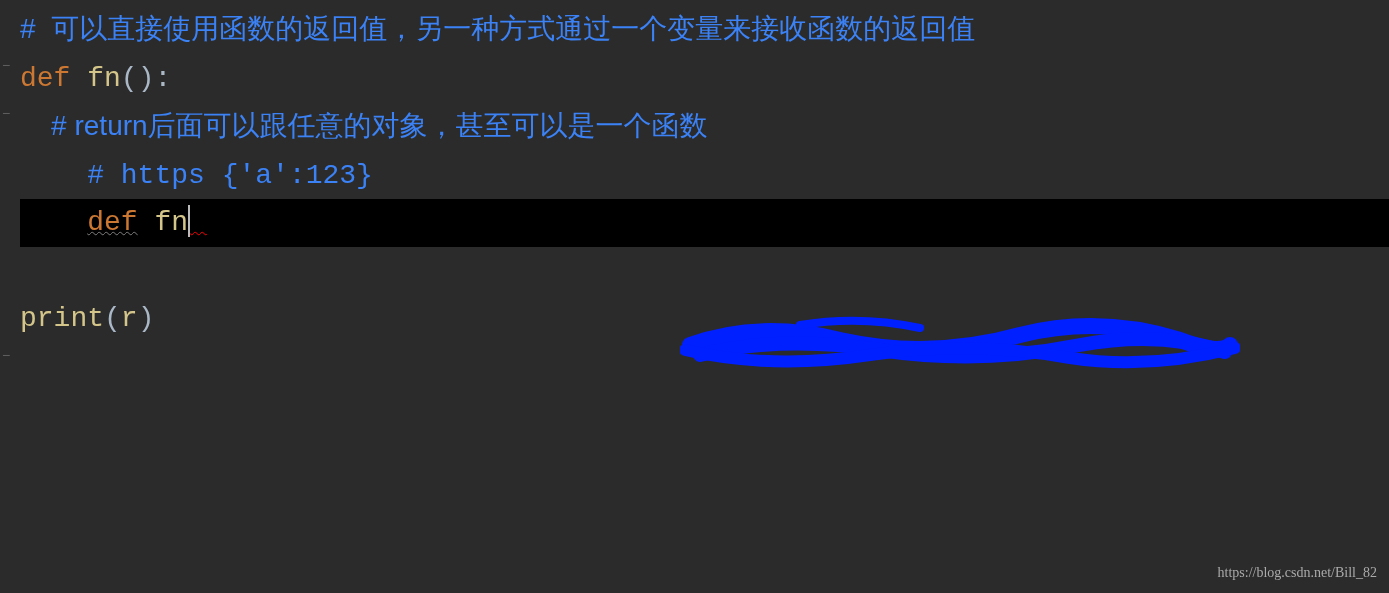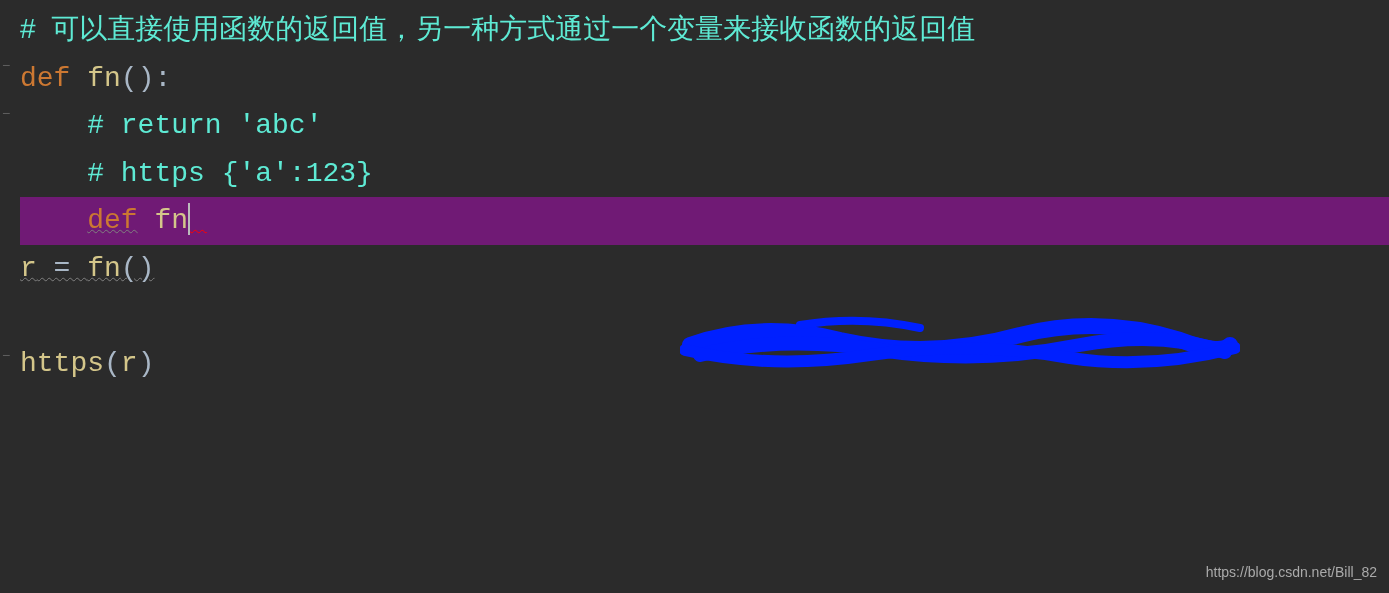--- a/index.html
+++ b/index.html
@@ -18,37 +18,37 @@
       overflow: hidden;
       position: relative;
       padding-left: 20px;
       padding-top: 5px;
     }
     .code-line {
       white-space: pre;
       position: relative;
     }
     .comment {
-      color: #5eead4;
+      color: #3b82f6;
     }
     .keyword {
       color: #cc7832;
       text-align: center;
     }
     .identifier {
       color: #d4c68a;
     }
     .func-name {
       color: #d4c68a;
     }
     .paren {
       color: #a9b7c6;
     }
     .highlight-line {
-      background-color: #701a75;
+      background-color: #000000;
       display: block;
       width: 100%;
     }
     .underline-wavy {
       text-decoration: underline wavy #808080;
       text-decoration-thickness: 1px;
     }
     .underline-wavy-red {
       text-decoration: underline wavy #ff0000;
       text-decoration-thickness: 1px;
@@ -83,56 +83,55 @@
       width: 560px;
       height: 70px;
       pointer-events: none;
     }
     .watermark {
       position: absolute;
       bottom: 8px;
       right: 12px;
       color: #aaaaaa;
       font-size: 14px;
-      font-family: Liberation Sans, sans-serif;
+      font-family: Liberation Serif, serif;
     }
     .cjk {
       font-family: 'Microsoft YaHei', 'SimHei', sans-serif;
     }
   </style>
 </head>
 <body>
 
 <div class="gutter">
   <div class="fold-marker" style="top:50px;">−</div>
   <div class="fold-marker" style="top:98px;">−</div>
   <div class="fold-marker" style="top:340px;">−</div>
 </div>
 
 <div>
 
   <div class="code-line"><span class="comment cjk">#  可以直接使用函数的返回值，另一种方式通过一个变量来接收函数的返回值</span></div>
 
   <div class="code-line"><span class="keyword">def</span><span> </span><span class="func-name">fn</span><span class="paren">():</span></div>
 
+  <div class="code-line"><span class="comment cjk">    # return后面可以跟任意的对象，甚至可以是一个函数</span></div>
 
 
-  <div class="code-line"><span class="comment">    # return 'abc'</span></div>
 
 
   <div class="code-line"><span class="comment">    # https {'a':123}</span></div>
 
   <div class="code-line highlight-line"><span>    </span><span class="keyword underline-wavy">def</span><span> </span><span class="identifier">fn</span><span class="cursor"></span><span class="underline-wavy-red"> </span></div>
 
-  <div class="code-line"><span class="identifier underline-wavy">r</span><span class="underline-wavy"> = </span><span class="identifier underline-wavy">fn</span><span class="paren underline-wavy">()</span></div>
 
 
   <div class="code-line"><span></span>&nbsp;</div>
 
-  <div class="code-line"><span class="identifier">https</span><span class="paren">(</span><span class="identifier">r</span><span class="paren">)</span></div>
+  <div class="code-line"><span class="identifier">print</span><span class="paren">(</span><span class="identifier">r</span><span class="paren">)</span></div>
 
 </div>
 
 <svg class="scribble" viewBox="0 0 560 70">
   <path d="M 10 35 Q 80 10 160 30 Q 250 50 340 25 Q 420 5 500 30 Q 540 45 550 35" stroke="#0020ff" stroke-width="16" fill="none" stroke-linecap="round"></path>
   <path d="M 20 45 Q 100 25 200 40 Q 300 55 400 35 Q 480 20 545 42" stroke="#0020ff" stroke-width="14" fill="none" stroke-linecap="round"></path>
   <path d="M 5 40 Q 90 60 190 45 Q 290 30 390 48 Q 470 60 555 38" stroke="#0020ff" stroke-width="12" fill="none" stroke-linecap="round"></path>
   <path d="M 120 15 Q 180 5 240 18" stroke="#0020ff" stroke-width="8" fill="none" stroke-linecap="round"></path>
 </svg>
 

